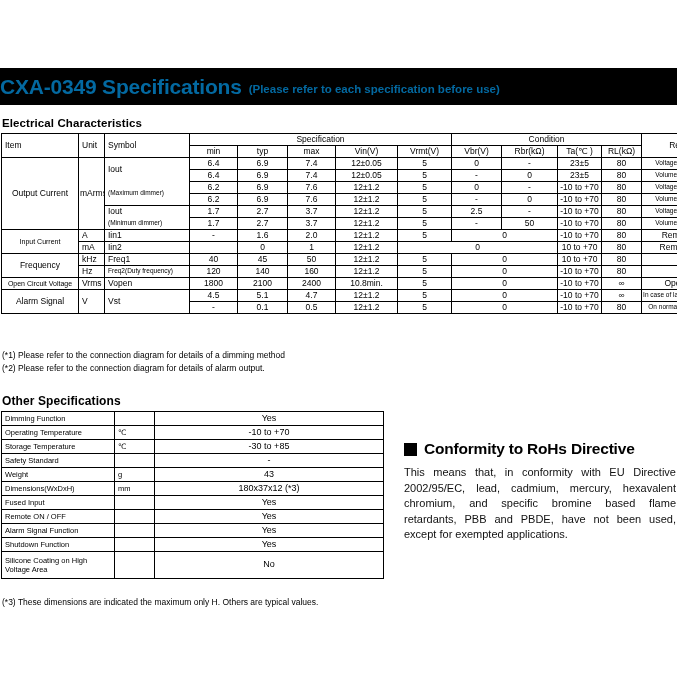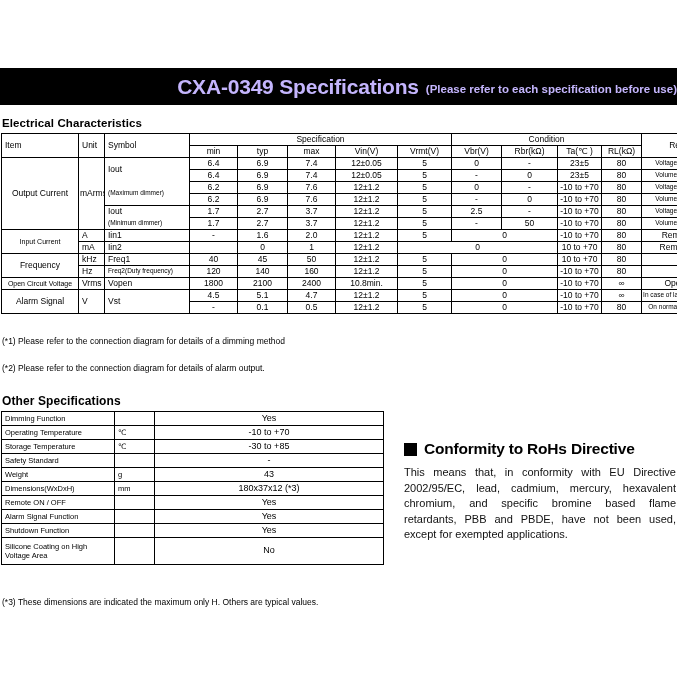--- a/index.html
+++ b/index.html
@@ -8,22 +8,22 @@
     background:#ffffff;
     font-family:"Liberation Sans","DejaVu Sans",sans-serif;
     color:#000;
     overflow:hidden;
   }
   .page{position:relative;width:677px;height:677px;}
 
   
   .banner{
     position:absolute;left:0;top:68px;width:677px;height:37px;
-    background:#000;color:#c4b5fd;
-    display:flex;align-items:center;justify-content:flex-end;
+    background:#000;color:#0369a1;
+    display:flex;align-items:center;justify-content:flex-start;
   }
   .banner .main{
     font-size:21px;font-weight:bold;letter-spacing:-0.2px;
   }
   .banner .sub{
     font-size:11.5px;font-weight:bold;margin-left:7px;
     position:relative;top:2px;
   }
 
   
@@ -58,21 +58,21 @@
   #elec-table .lbl{text-align:left;padding-left:3px;font-size:8.5px;}
   #elec-table .lbl-c{text-align:center;font-size:8.5px;}
   #elec-table .num{font-size:8.5px;}
   #elec-table .rmk{font-size:6.5px;}
   #elec-table .item-cell{font-size:8.5px;text-align:center;}
   #elec-table .item-small{font-size:7px;text-align:center;}
   #elec-table .sym-small{font-size:6.5px;text-align:left;padding-left:3px;}
 
   
   .note{position:absolute;font-size:8.5px;left:2px;white-space:nowrap;}
-  #note1{top:336px;}
+  #note1{top:350px;}
   #note2{top:363px;}
   #note3{top:597px;}
 
   
   #other-table{left:1px;top:411px;width:382px;font-size:8px;}
   #other-table td{height:13px;}
   #other-table .oslbl{text-align:left;padding-left:3px;font-size:7.5px;}
   #other-table .osunit{text-align:left;padding-left:3px;font-size:7.5px;}
   #other-table .osval{font-size:9px;}
 
@@ -365,20 +365,25 @@
         <td class="oslbl">Weight</td>
         <td class="osunit">g</td>
         <td class="osval">43</td>
       </tr>
       <tr>
         <td class="oslbl">Dimensions(WxDxH)</td>
         <td class="osunit">mm</td>
         <td class="osval">180x37x12 (*3)</td>
       </tr>
       <tr>
+        <td class="oslbl">Fused Input</td>
+        <td class="osunit"></td>
+        <td class="osval">Yes</td>
+      </tr>
+      <tr>
         <td class="oslbl">Remote ON / OFF</td>
         <td class="osunit"></td>
         <td class="osval">Yes</td>
       </tr>
       <tr>
         <td class="oslbl">Alarm Signal Function</td>
         <td class="osunit"></td>
         <td class="osval">Yes</td>
       </tr>
       <tr>

